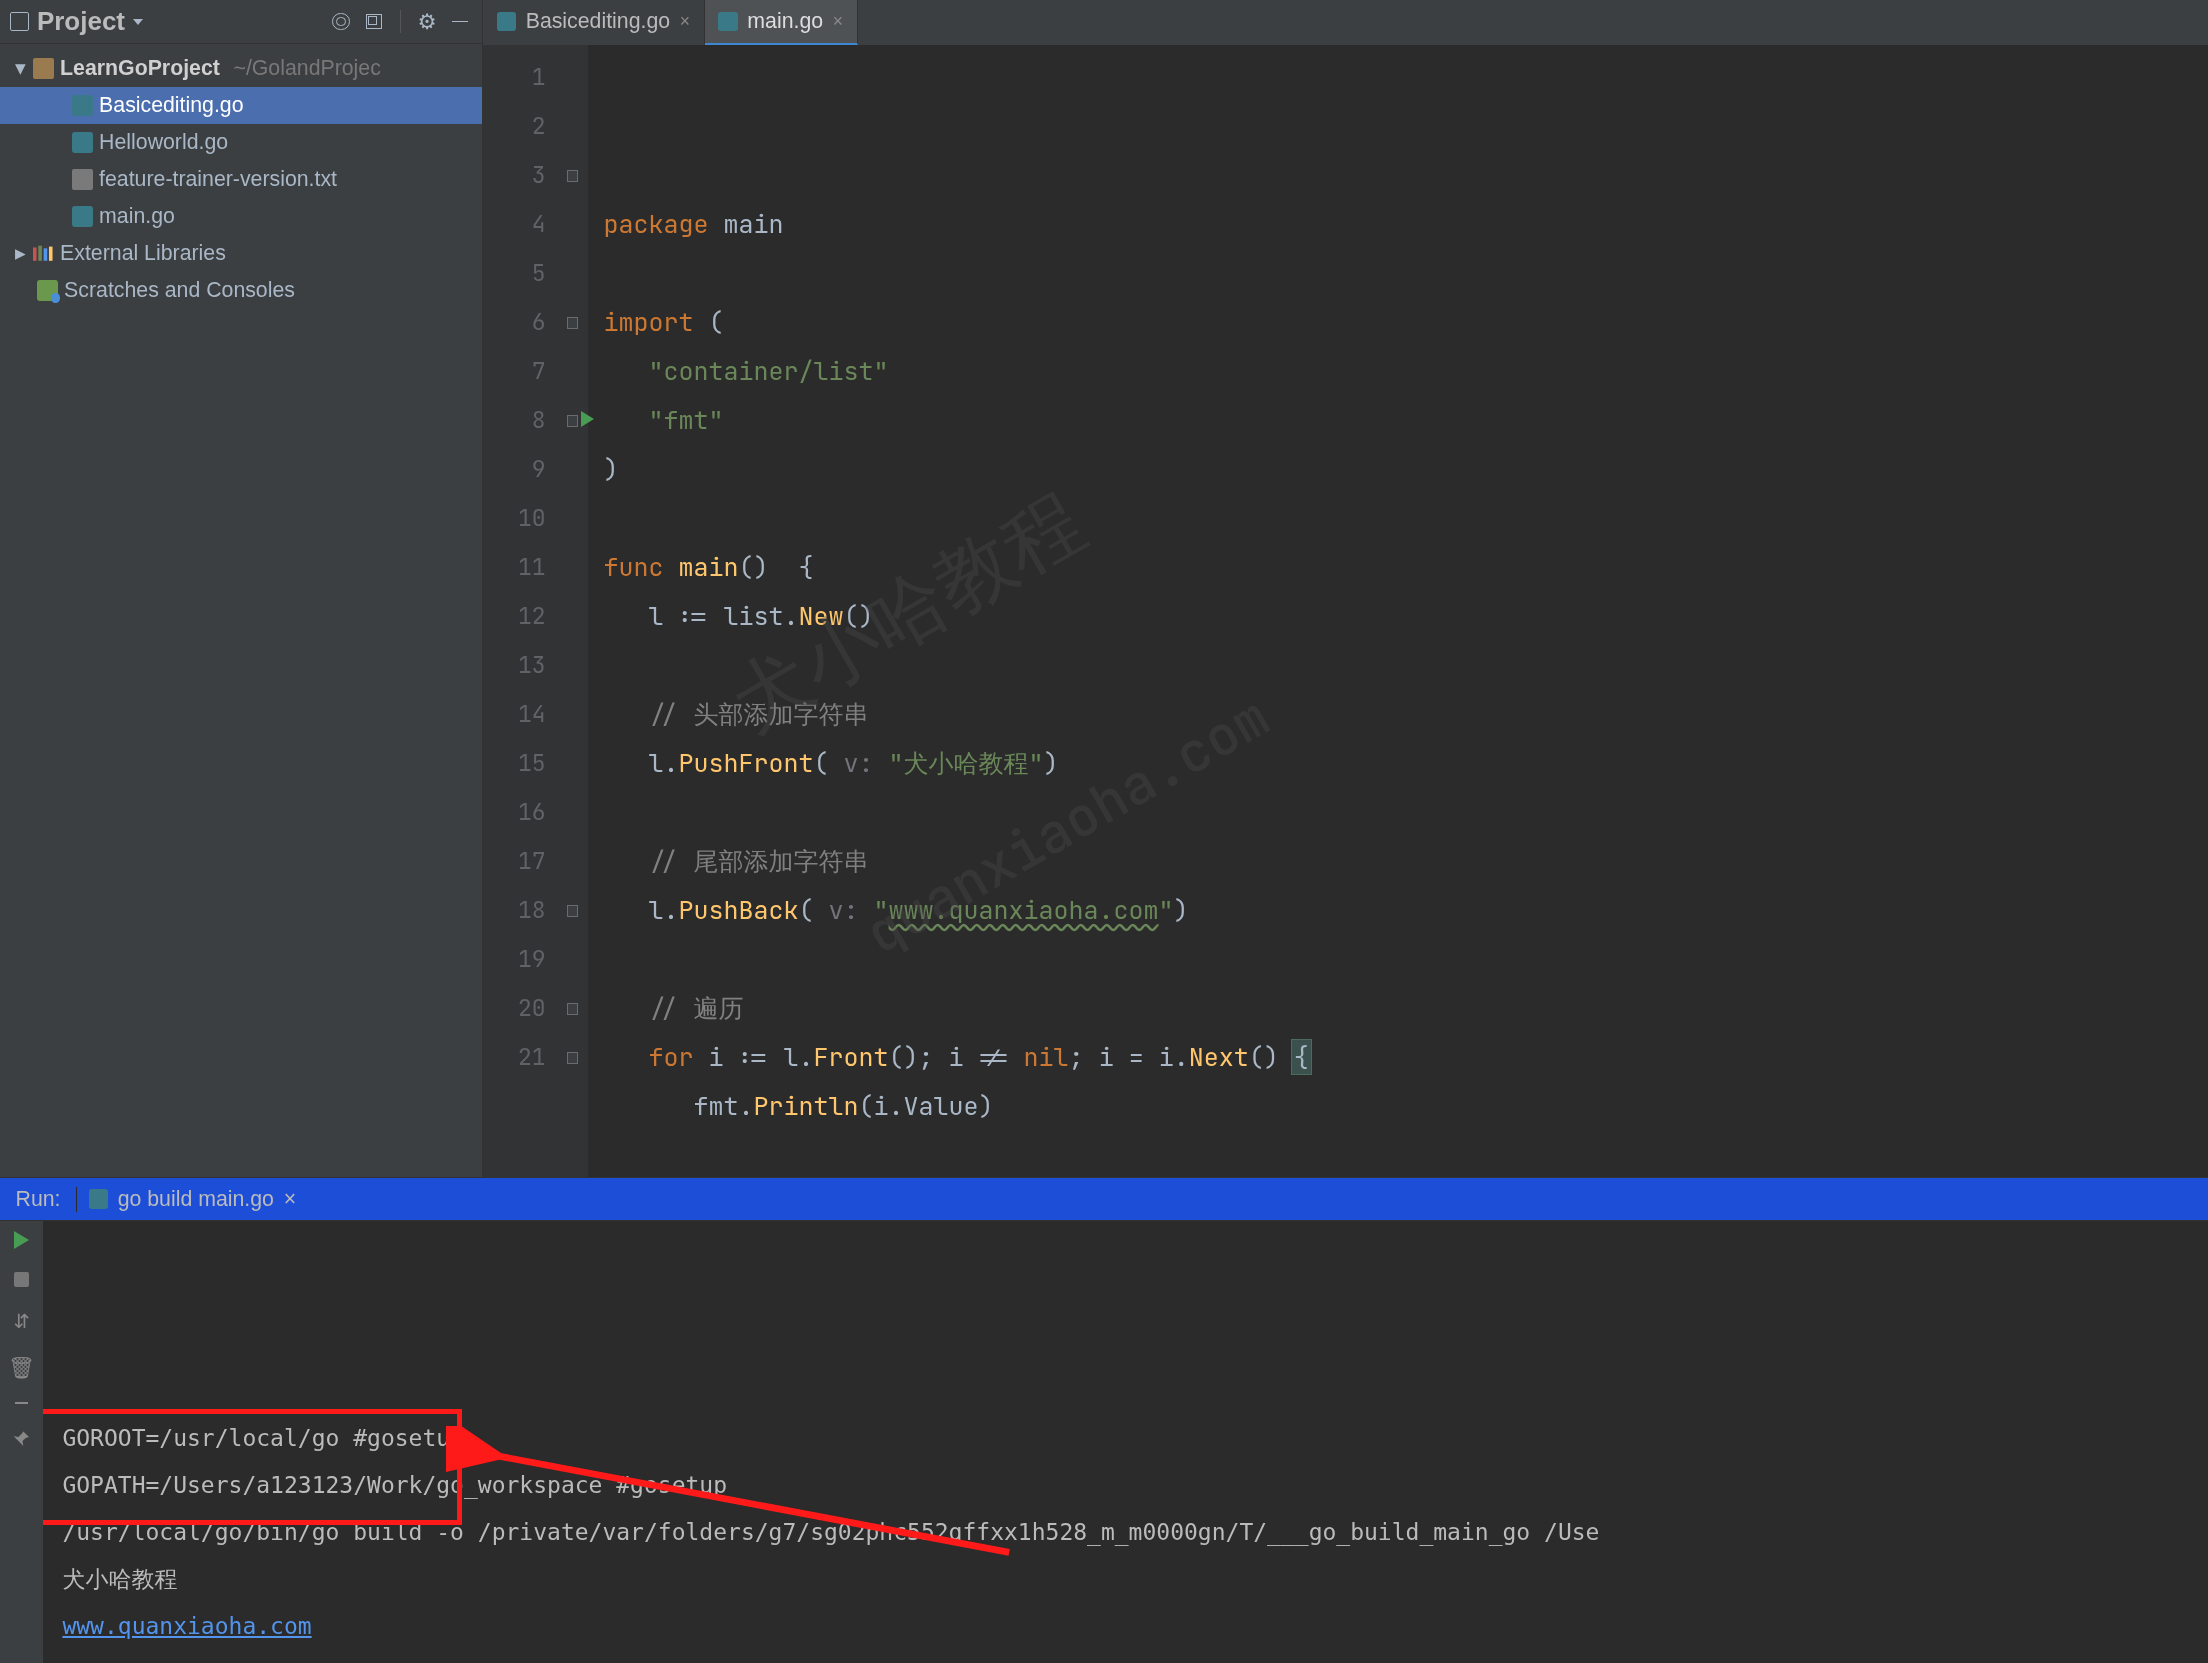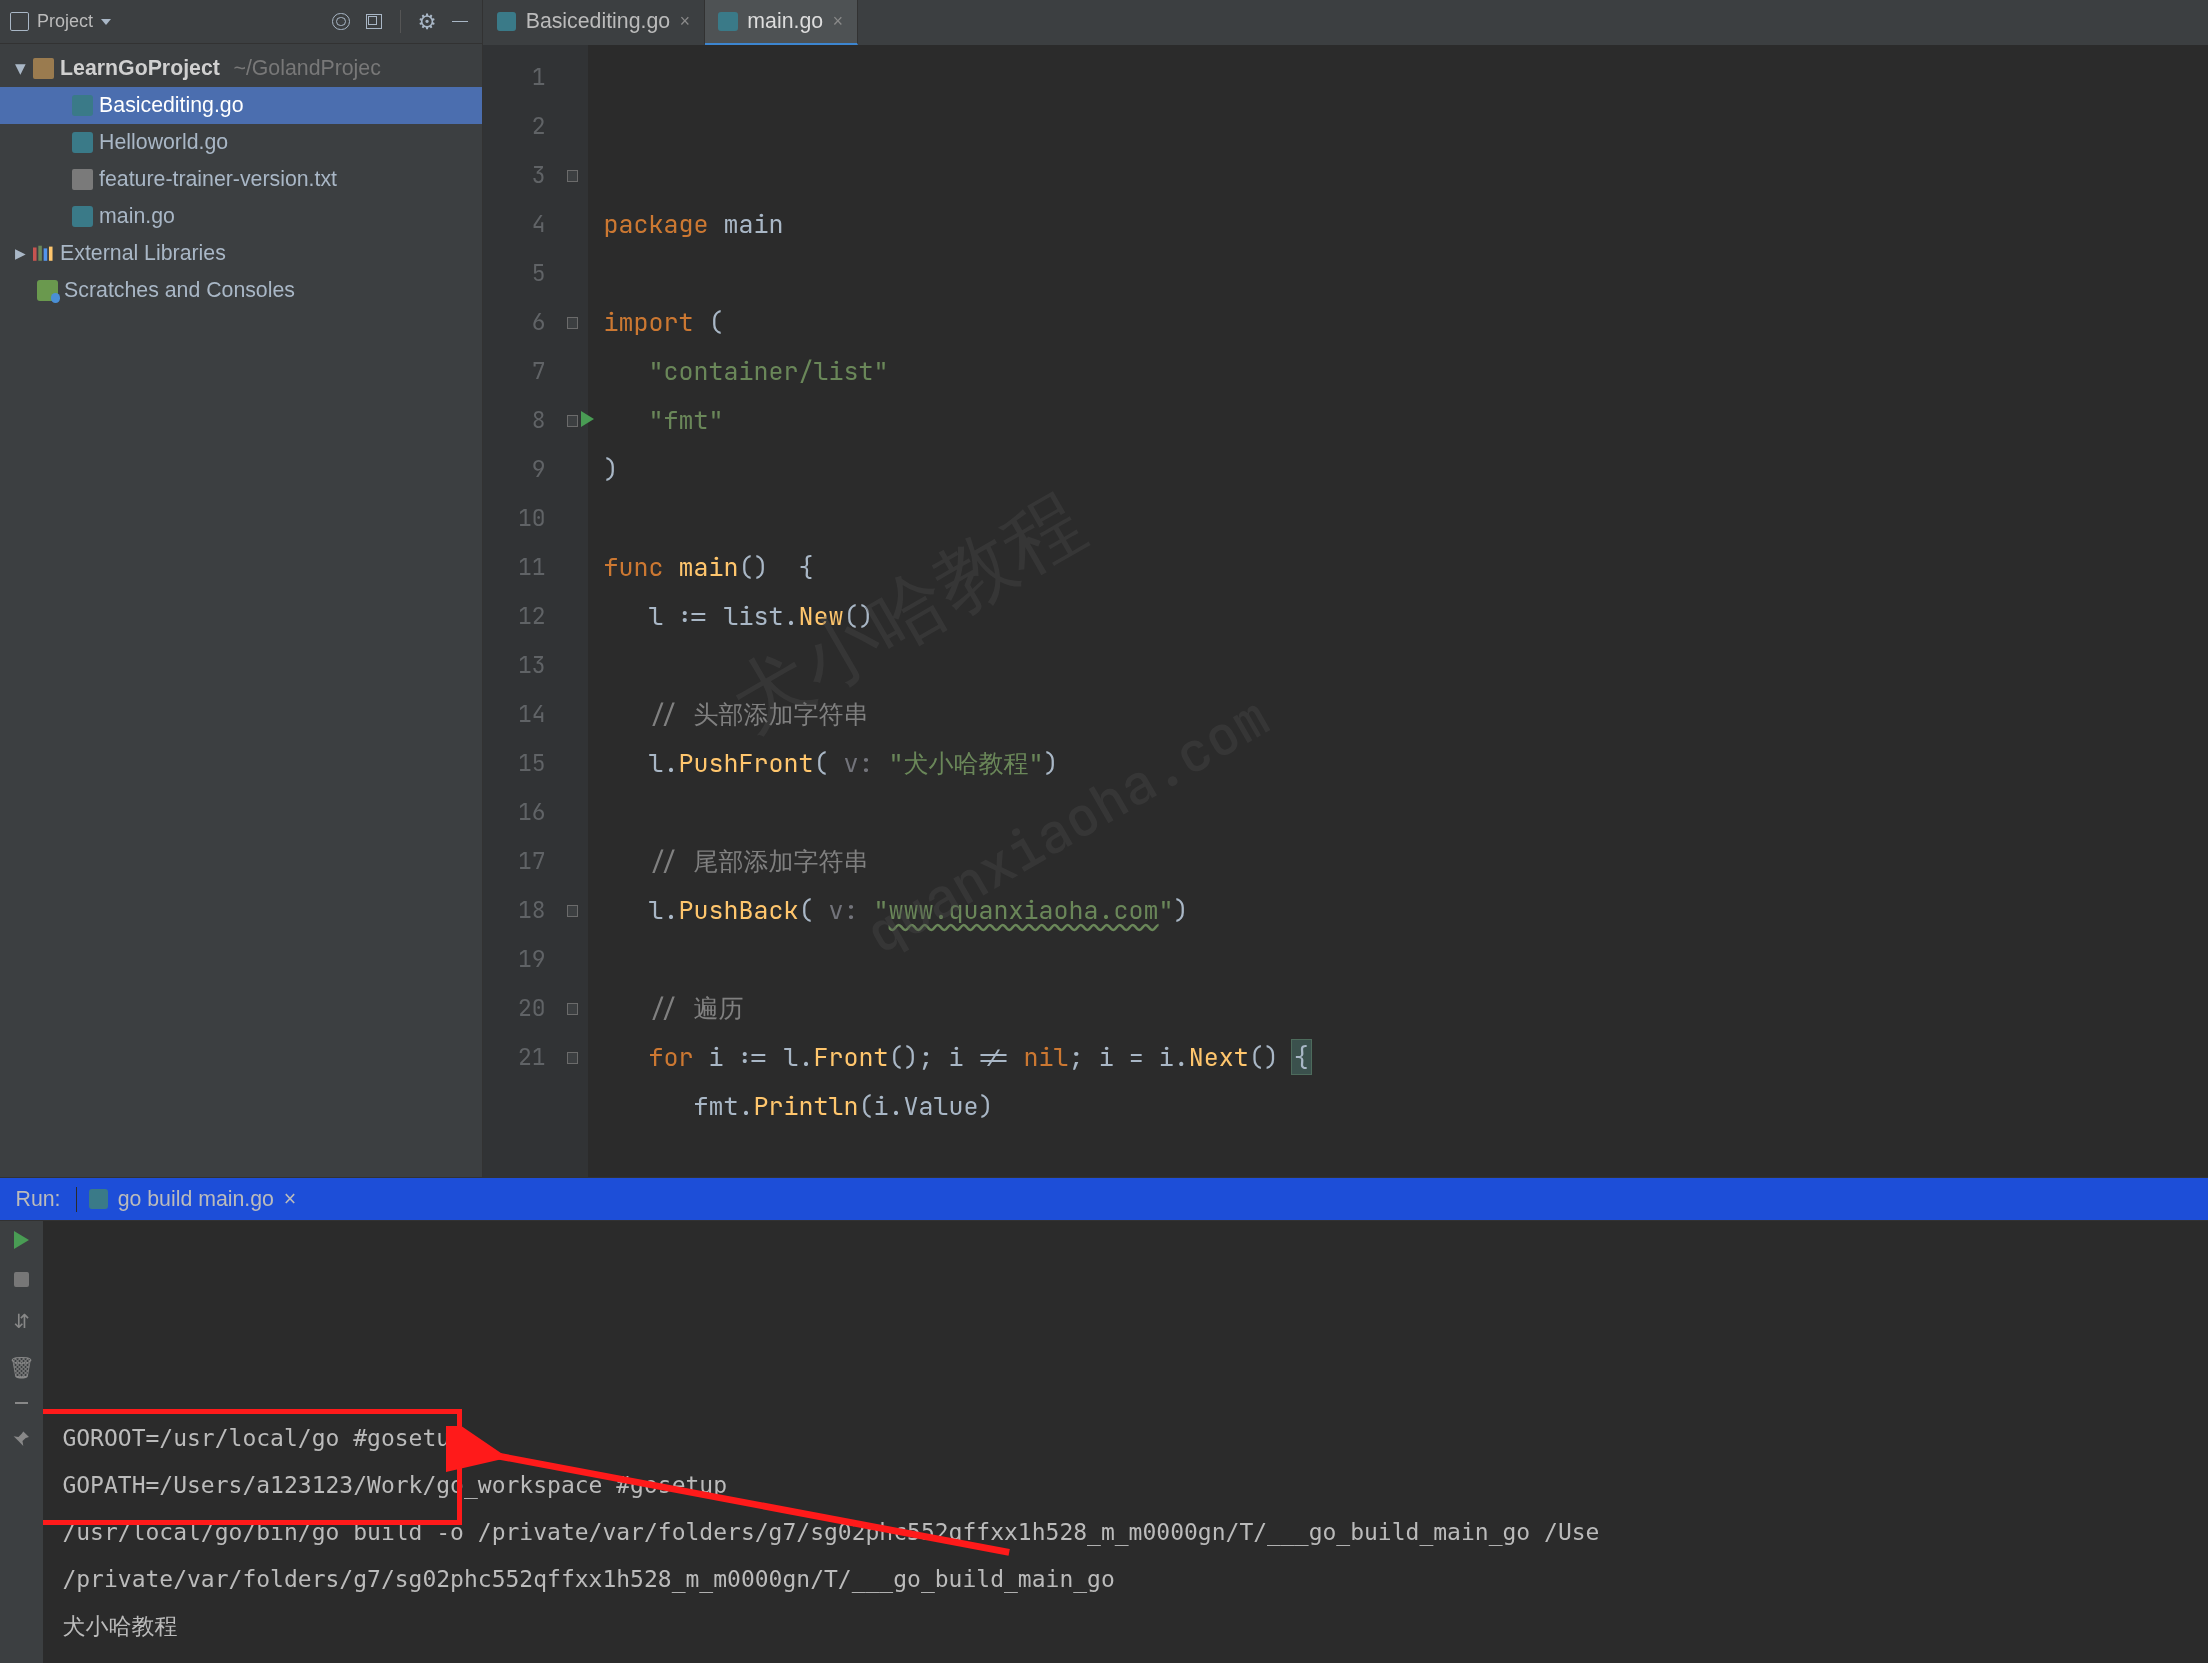--- a/index.html
+++ b/index.html
@@ -52,21 +52,21 @@
     padding: 0 9.7px;
     border-bottom: 1px solid #323232;
     gap: 7.8px;
     background: #3c3f41;
   }
   .side-head .proj-ico {
     width: 19.4px; height: 19.4px;
     border: 1.9px solid #a9b7c6;
     border-radius: 1.9px;
   }
-  .side-head .proj-lbl { color: #bbbbbb; font-size: 18px; }
+  .side-head .proj-lbl { color: #bbbbbb; font-size: 26px; font-weight: bold; }
   .side-head .arrow-down {
     width: 0; height: 0;
     border-left: 5.8px solid transparent;
     border-right: 5.8px solid transparent;
     border-top: 6.8px solid #a9b7c6;
   }
   .side-head .spacer { flex: 1; }
   .side-head .tbtn {
     width: 25px; height: 25px;
     display: flex; align-items: center; justify-content: center;
@@ -383,21 +383,21 @@
           <span class="rt line"></span>
           <span class="rt pin">
               <svg viewBox="0 0 24 24">
                 <path d="M14 3l7 7-4 1-4 4 1 6-6-6-5 5 5-5-6-6 6 1 4-4z"></path>
               </svg>
             </span>
         </div>
         <div class="console" id="console">
           
           <div class="hl-box" style="left:-7.8px; top:188px; width:427px; height:116px;"></div>
-        <div>GOROOT=/usr/local/go #gosetup</div><div>GOPATH=/Users/a123123/Work/go_workspace #gosetup</div><div>/usr/local/go/bin/go build -o /private/var/folders/g7/sg02phc552qffxx1h528_m_m0000gn/T/___go_build_main_go /Use</div><div>/private/var/folders/g7/sg02phc552qffxx1h528_m_m0000gn/T/___go_build_main_go</div><div>犬小哈教程</div><div><span class="link">www.quanxiaoha.com</span></div></div>
+        <div>GOROOT=/usr/local/go #gosetup</div><div>GOPATH=/Users/a123123/Work/go_workspace #gosetup</div><div>/usr/local/go/bin/go build -o /private/var/folders/g7/sg02phc552qffxx1h528_m_m0000gn/T/___go_build_main_go /Use</div><div>犬小哈教程</div><div><span class="link">www.quanxiaoha.com</span></div></div>
       </div>
     </div>
   </div>
 
   <svg class="arrow-svg" style="left:446px; top:1426px;" width="602" height="146" viewBox="0 0 620 150">
     <defs>
         <marker id="ah" markerWidth="16" markerHeight="14" refX="2" refY="7" orient="auto">
       <path d="M16 0 L0 7 L16 14 z" fill="#ff1a1a"></path>
         </marker>
       </defs>

